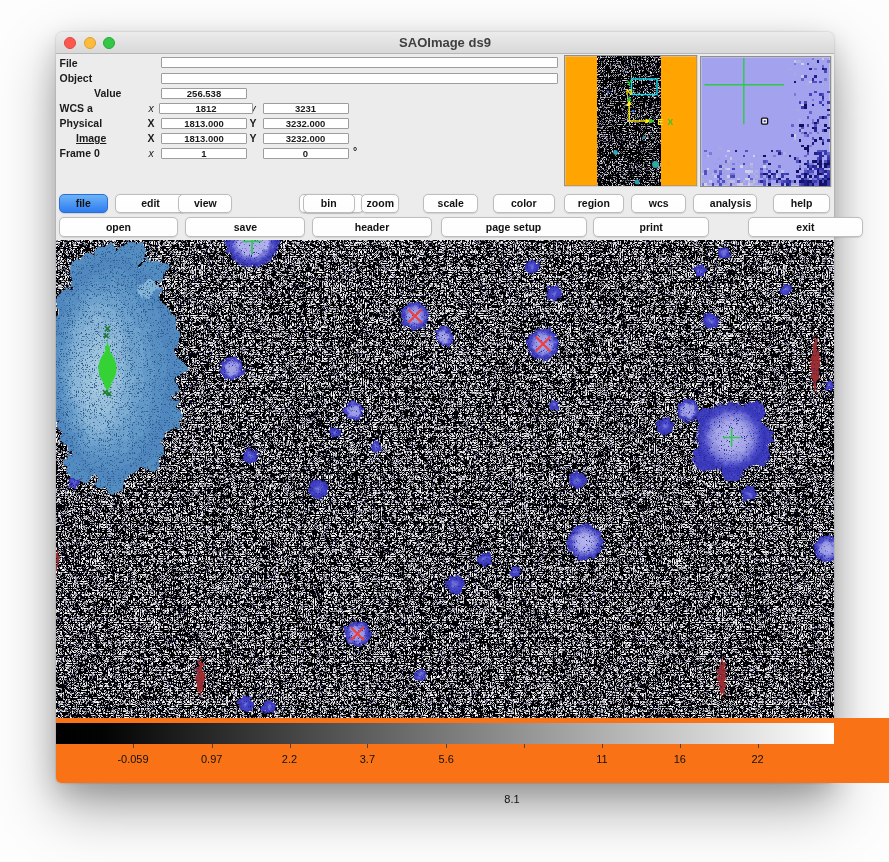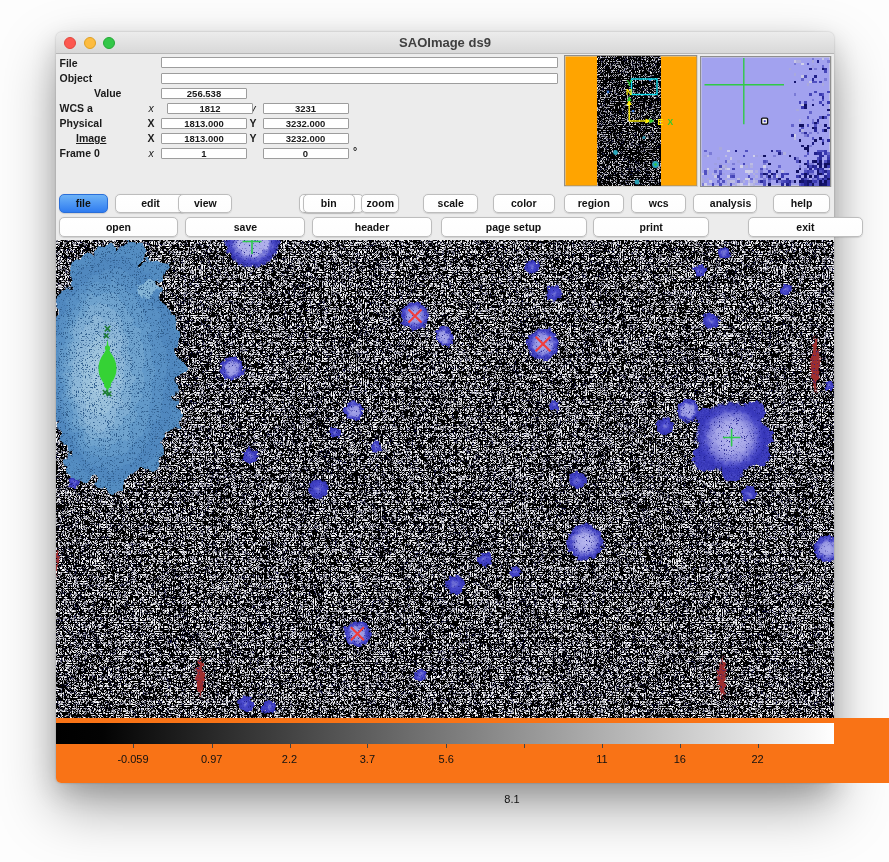--- a/index.html
+++ b/index.html
@@ -51,21 +51,21 @@
     <span class="lab" style="left:89px;top:64px;width:12px;text-align:center;">X</span>
     <span class="lab" style="left:89px;top:79px;width:12px;text-align:center;">X</span>
     <span class="lab" style="left:89px;top:94px;width:12px;text-align:center;font-style:italic;font-weight:normal;">x</span>
     <span class="lab" style="left:191px;top:49px;width:12px;text-align:center;font-style:italic;font-weight:normal;">y</span>
     <span class="lab" style="left:191px;top:64px;width:12px;text-align:center;">Y</span>
     <span class="lab" style="left:191px;top:79px;width:12px;text-align:center;">Y</span>
     <span class="lab" style="left:297px;top:92px;">°</span>
     <div class="fld" style="left:105px;top:3px;width:397px;"></div>
     <div class="fld" style="left:105px;top:18.5px;width:397px;"></div>
     <div class="fld" style="left:105px;top:33.5px;width:86px;">256.538</div>
-    <div class="fld" style="left:111px;top:48.5px;width:86px;">1812</div>
+    <div class="fld" style="left:103px;top:48.5px;width:94px;">1812</div>
     <div class="fld" style="left:206.5px;top:48.5px;width:86px;">3231</div>
     <div class="fld" style="left:105px;top:63.5px;width:86px;">1813.000</div>
     <div class="fld" style="left:206.5px;top:63.5px;width:86px;">3232.000</div>
     <div class="fld" style="left:105px;top:78.5px;width:86px;">1813.000</div>
     <div class="fld" style="left:206.5px;top:78.5px;width:86px;">3232.000</div>
     <div class="fld" style="left:105px;top:93.5px;width:86px;">1</div>
     <div class="fld" style="left:206.5px;top:93.5px;width:86px;">0</div>
     <svg style="position:absolute;left:507.5px;top:0.5px;" width="134" height="132" viewBox="0 0 134 132">
       <defs>
         <filter id="pn" x="0" y="0" width="100%" height="100%">

